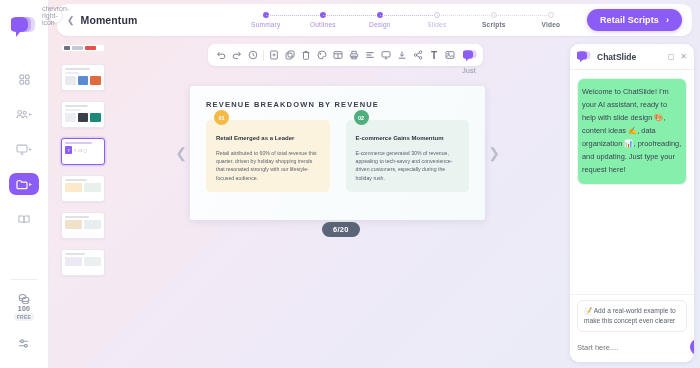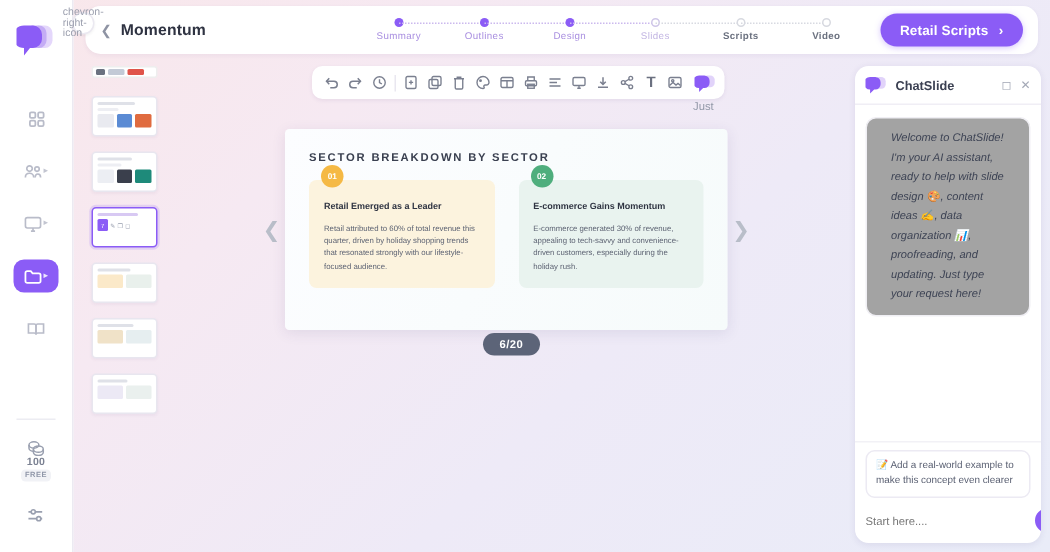--- a/index.html
+++ b/index.html
@@ -209,22 +209,22 @@
   .chat-head {
     height: 26px; display: flex; align-items: center; padding: 0 7px;
     border-bottom: 1px solid #f0eef5; gap: 6px;
   }
   .chat-logo { width: 14px; height: 13px; display: flex; align-items: center; }
   .chat-title { font-size: 8.5px; font-weight: 600; color: #3b4052; }
   .chat-acts { margin-left: auto; display: flex; gap: 6px; align-items: center; }
   .chat-acts .ic { font-size: 8px; color: #a2a7b5; cursor: pointer; line-height: 1; }
   .chat-body { flex: 1; padding: 8px 7px; overflow: hidden; }
   .bubble {
-    background: #a3a3a3; border: 1px solid #f0eff4; border-radius: 7px;
-    padding: 7px 16px; font-size: 7.4px; line-height: 1.75; color: #3d4354; font-style: italic;
+    background: #86efac; border: 1px solid #f0eff4; border-radius: 7px;
+    padding: 7px 4px; font-size: 7.4px; line-height: 1.75; color: #3d4354;
   }
   .chat-foot { padding: 5px 7px 7px 7px; border-top: 1px solid #f2f1f6; }
   .suggest {
     border: 1px solid #eceaf3; border-radius: 6px;
     padding: 5px 6px; font-size: 6.6px; line-height: 1.55; color: #5b6173;
     cursor: pointer; margin-bottom: 7px;
   }
   .inputrow { display: flex; align-items: center; gap: 16px; }
   .inputrow input {
     flex: 1; border: none; outline: none;
@@ -524,21 +524,21 @@
         <path d="M3.5 1h4a4 4 0 0 1 4 4v1.6a4 4 0 0 1-4 4H6.6L3.5 13.6v-3A4 4 0 0 1 3.5 1z" fill="#8b5cf6"></path>
       </svg>
     </div>
   </div>
 
   <div class="saved">Just</div>
 
   <div class="canvas-wrap">
     <div class="nav-arrow">❮</div>
     <div class="slide">
-      <div class="slide-title">SECTOR BREAKDOWN BY SECTOR</div>
+      <div class="slide-title">REVENUE BREAKDOWN BY REVENUE</div>
       <div class="cards">
         <div class="card c1">
           <div class="badge" style="background:#f5b945">01</div>
           <div class="card-h">Retail Emerged as a Leader</div>
           <div class="card-b">Retail attributed to 60% of total revenue this quarter, driven by holiday shopping trends that resonated strongly with our lifestyle-focused audience.</div>
         </div>
         <div class="card c2">
           <div class="badge" style="background:#4fae7d">02</div>
           <div class="card-h">E-commerce Gains Momentum</div>
           <div class="card-b">E-commerce generated 30% of revenue, appealing to tech-savvy and convenience-driven customers, especially during the holiday rush.</div>

